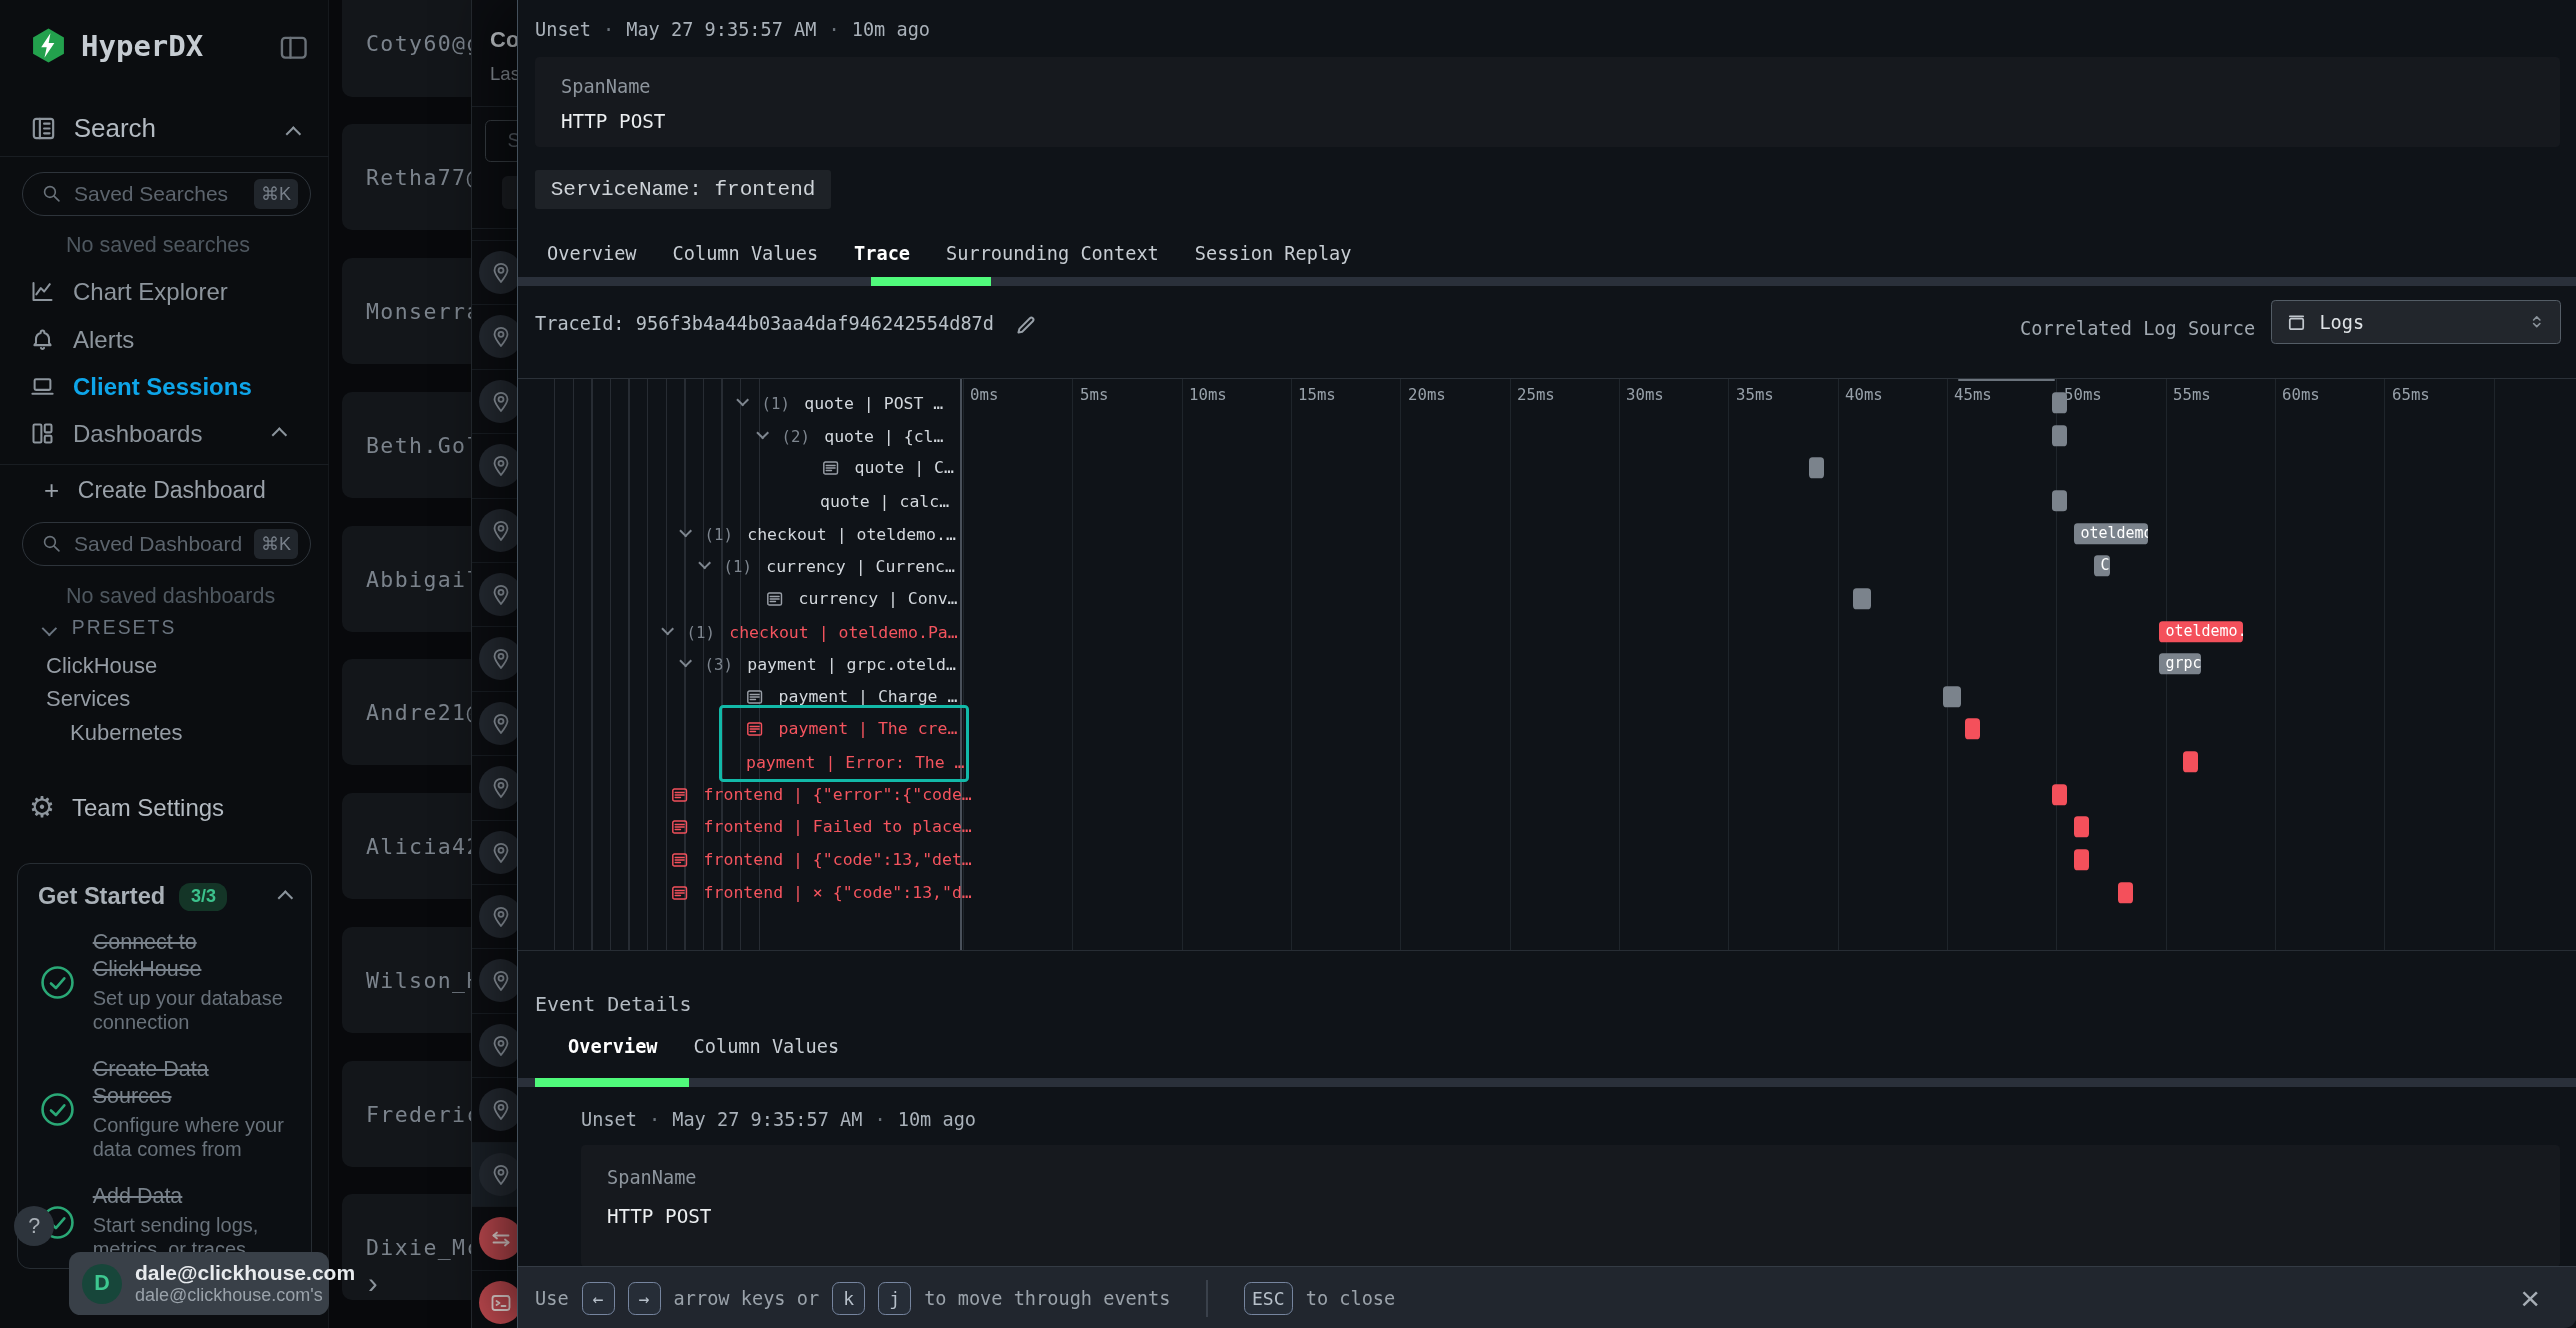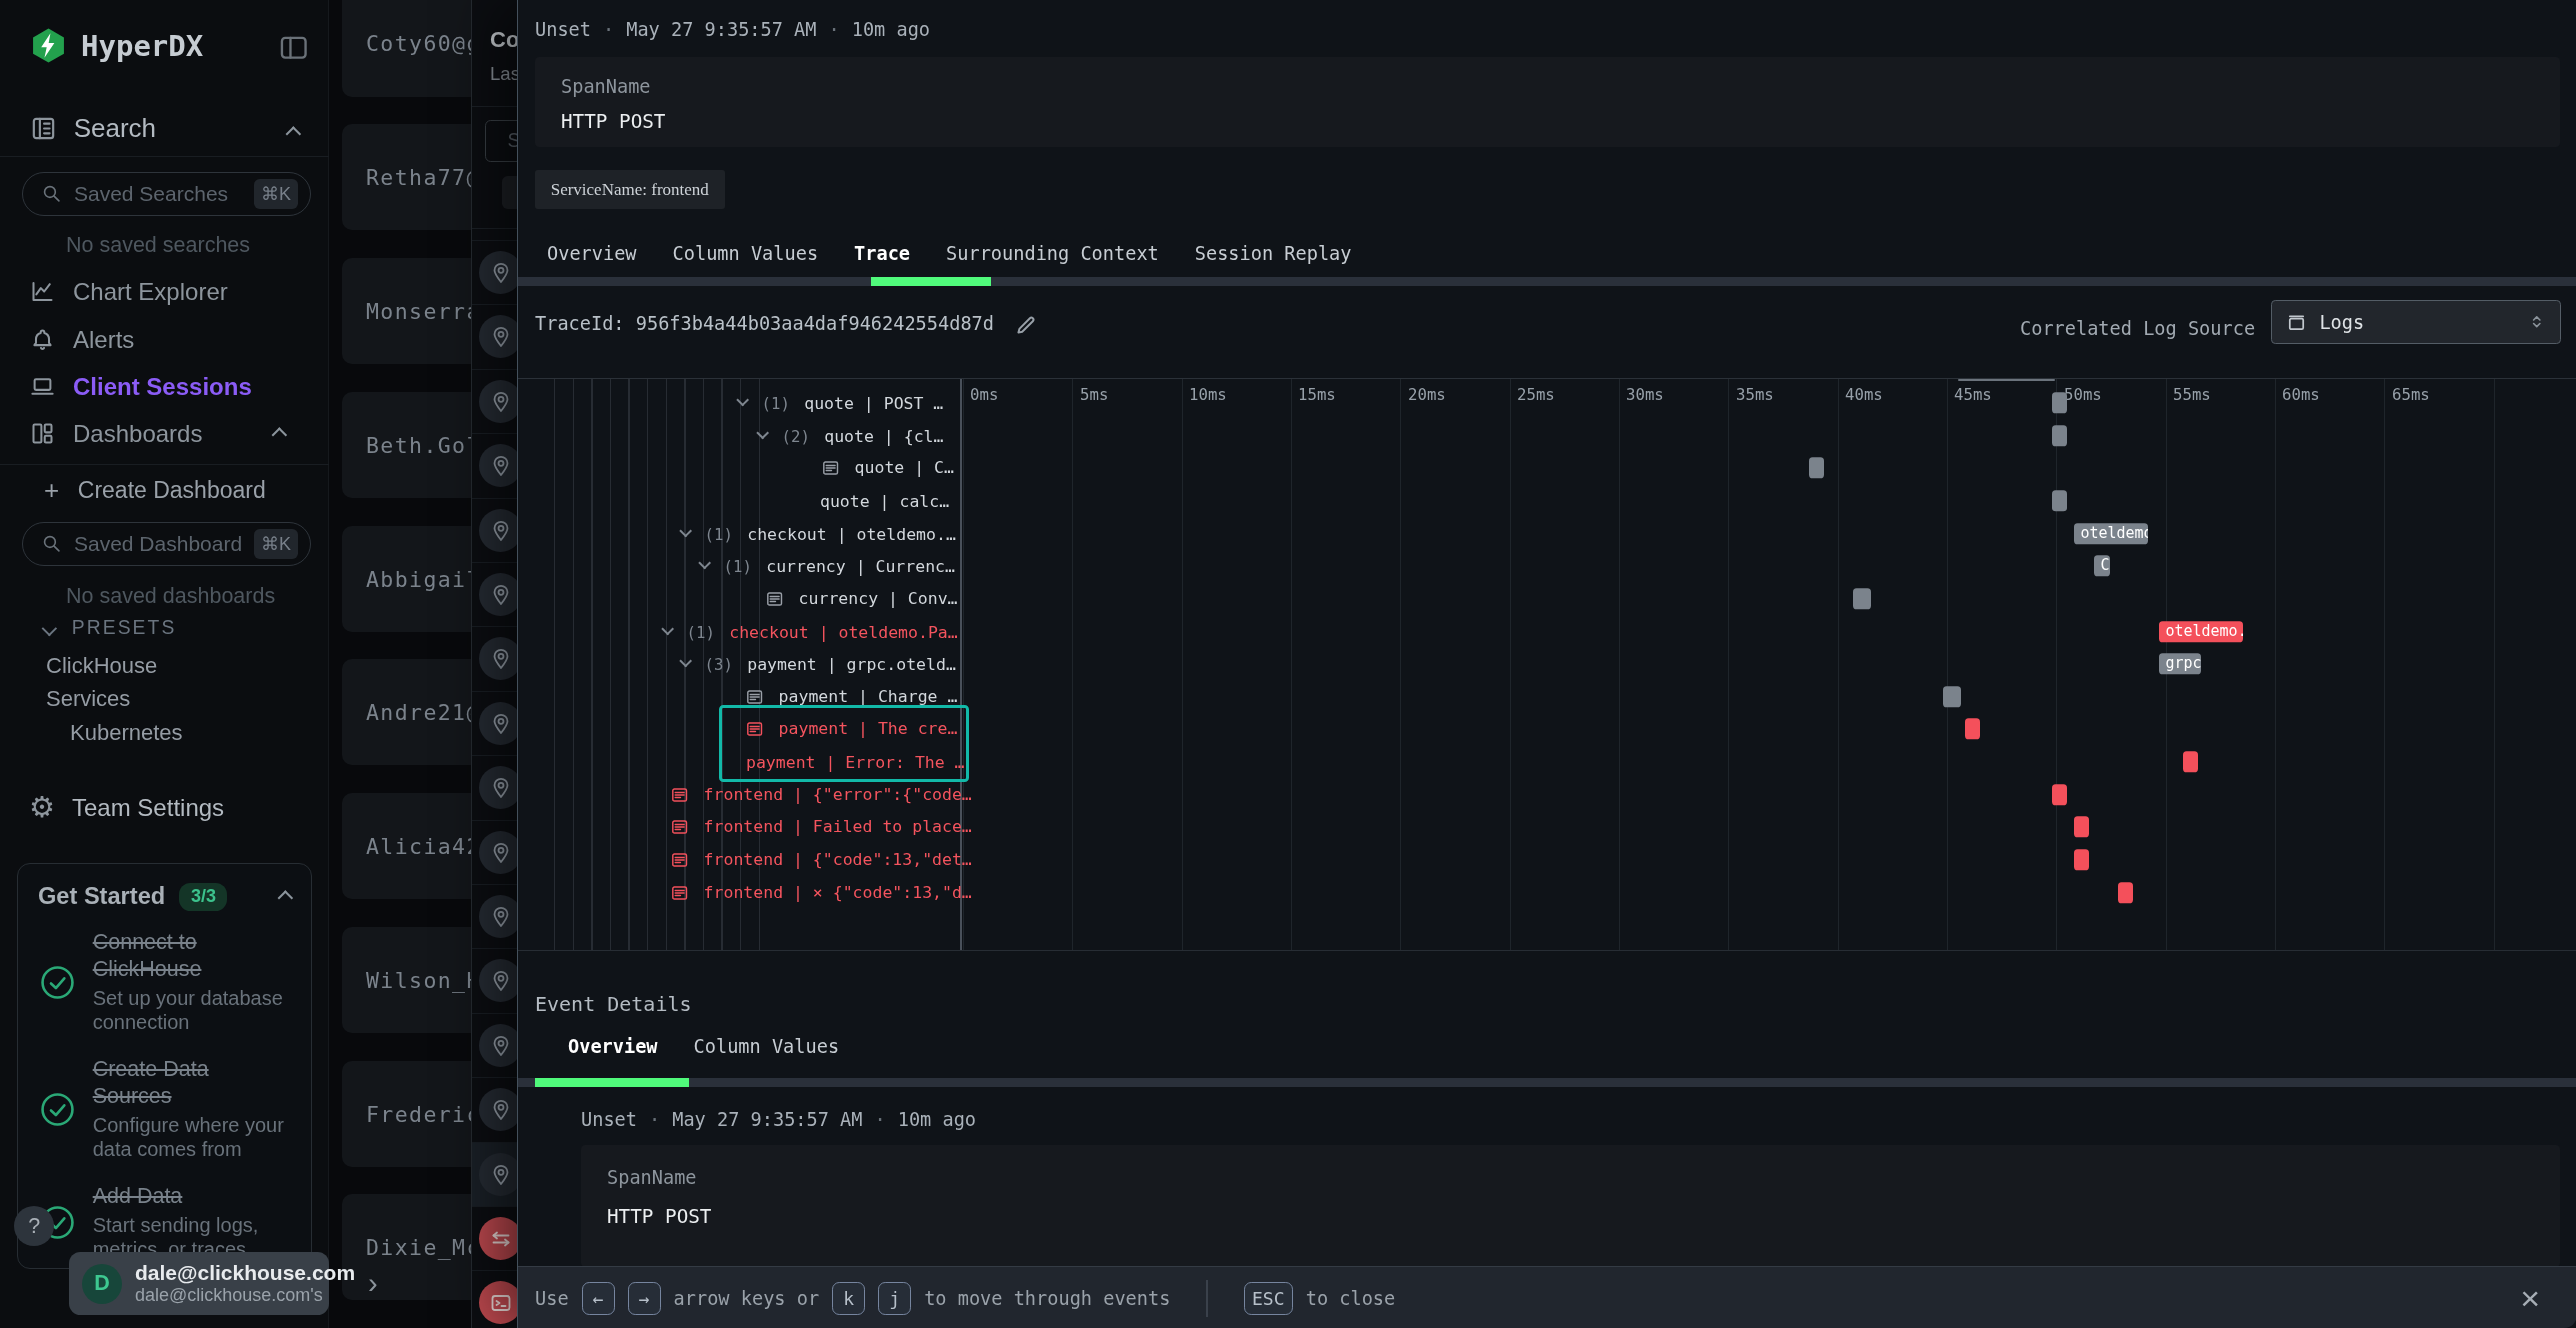--- a/index.html
+++ b/index.html
@@ -23,21 +23,21 @@
   .chev-topright { position:absolute; left:288px; }
   .hr { position:absolute; left:0; width:329px; height:0.7px; background:#191d22; }
   .pill { position:absolute; left:21.5px; width:289px; height:44px; border:1.4px solid #2e343b; border-radius:22px; display:flex; align-items:center; padding:0 11.4px 0 18.6px; gap:11.4px; }
   .pill .mag { width:21.5px; height:21.5px; color:#6a727a; flex:none; }
   .pill .ph { font-size:21px; color:#5c646d; flex:1; white-space:nowrap; overflow:hidden; }
   .kbd-chip { background:#21262c; border-radius:5.7px; color:#78808a; font-size:18px; padding:4.3px 7.2px; }
   .muted { position:absolute; left:66px; font-size:21.5px; color:#4e575f; }
   .nav-item { position:absolute; left:29px; height:37px; display:flex; align-items:center; gap:17px; width:286px; }
   .nav-item .nic { width:27px; height:27px; color:#8d959d; flex:none; }
   .nav-item .nlbl { font-size:24px; color:#8d959d; }
-  .nav-item.active .nlbl { color:#8b5cf6; font-weight:bold; }
+  .nav-item.active .nlbl { color:#0ea5e9; font-weight:bold; }
   .nav-item.active .nic { color:#8d959d; }
   .create-row { position:absolute; top:475px; left:44px; display:flex; align-items:center; gap:18.6px; color:#9aa1a9; }
   .create-row .plus { font-size:26px; }
   .create-row .clbl { font-size:23px; }
   .presets-head { position:absolute; top:617px; left:44px; display:flex; align-items:center; gap:17px; }
   .presets-head .ptxt { font-size:19.3px; letter-spacing:2.1px; color:#6b7580; }
   .preset-item { position:absolute; left:46px; font-size:22px; color:#959ca4; }
   .team-row { position:absolute; top:793px; left:29px; display:flex; align-items:center; gap:17px; }
   .gear-glyph { font-size:29px; color:#8d959d; line-height:1; }
   .team-row .tlbl { font-size:24px; color:#b3bac1; }
@@ -76,21 +76,21 @@
   .pin-circle.red { background:#c14a50; color:#ecdcda; }
   .pin-circle svg { width:24px; height:24px; }
 
   
   #drawer { position:absolute; left:517px; top:0; width:2059px; height:1328px; background:#0f1318; border-left:1.4px solid #44505c; box-shadow:-21.5px 0 57px rgba(0,0,0,.55); z-index:4; }
   .dw-head { position:absolute; left:17px; display:flex; gap:12px; font-family:"DejaVu Sans Mono", monospace; font-size:18.6px; color:#a9b1b9; }
   .dw-head .dot { color:#6a727a; }
   .span-card { position:absolute; background:#16191e; border-radius:4.3px; }
   .span-card .sc-label { position:absolute; left:26px; font-family:"DejaVu Sans Mono", monospace; font-size:18.6px; color:#8d959d; }
   .span-card .sc-value { position:absolute; left:26px; font-family:"DejaVu Sans Mono", monospace; font-size:19.3px; color:#eceff1; }
-  #service-chip { position:absolute; top:170px; left:17px; height:39px; background:#1e2227; border-radius:2.9px; display:inline-flex; align-items:center; padding:0 15.7px; font-family:Liberation Serif, serif; font-size:17px; color:#ced3d8; }
+  #service-chip { position:absolute; top:170px; left:17px; height:39px; background:#1e2227; border-radius:2.9px; display:inline-flex; align-items:center; padding:0 15.7px; font-family:Liberation Mono, monospace; font-size:21px; color:#ced3d8; }
   .tabs { position:absolute; display:flex; gap:36px; font-family:"DejaVu Sans Mono", monospace; font-size:18.6px; color:#c7cdd3; }
   .tab { cursor:default; white-space:nowrap; }
   .tab.active { color:#ffffff; font-weight:bold; }
   .strip { position:absolute; left:0; width:2059px; height:9.3px; background:#2a303a; }
   .strip .green-seg { position:absolute; top:0; height:9.3px; background:#50fa7b; }
   #traceid-text { position:absolute; top:313px; left:17px; font-family:"DejaVu Sans Mono", monospace; font-size:18.6px; color:#b9c1c8; }
   #pencil { position:absolute; top:312px; left:495px; width:26px; height:26px; color:#98a0a8; }
   #corr-label { position:absolute; top:318px; left:1502px; font-family:"DejaVu Sans Mono", monospace; font-size:18.6px; color:#a2aab2; }
   #log-select { position:absolute; top:300px; left:1753px; width:290px; height:44px; border:1.4px solid #545d66; border-radius:4.3px; background:#22262c; display:flex; align-items:center; padding:0 13px; gap:11.4px; }
   #log-select .box-ic { width:23px; height:23px; color:#c2c8ce; }

